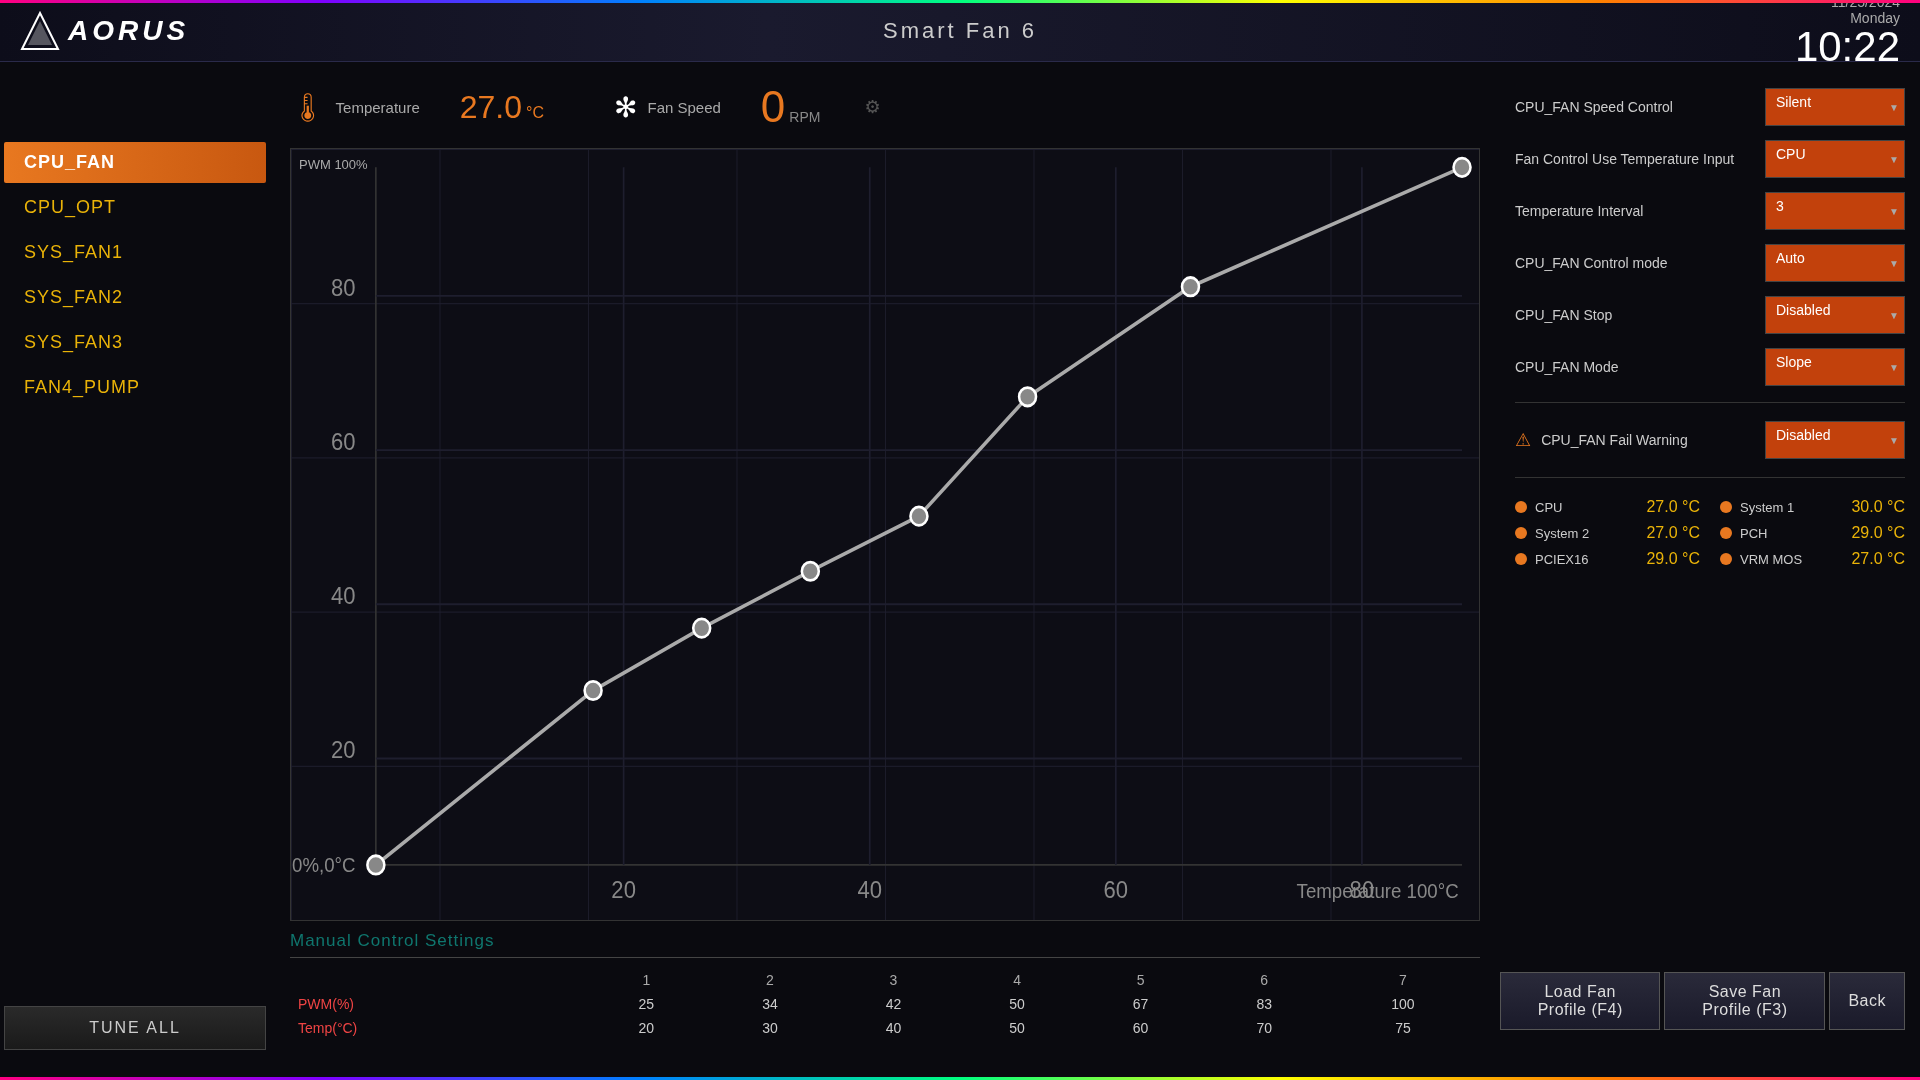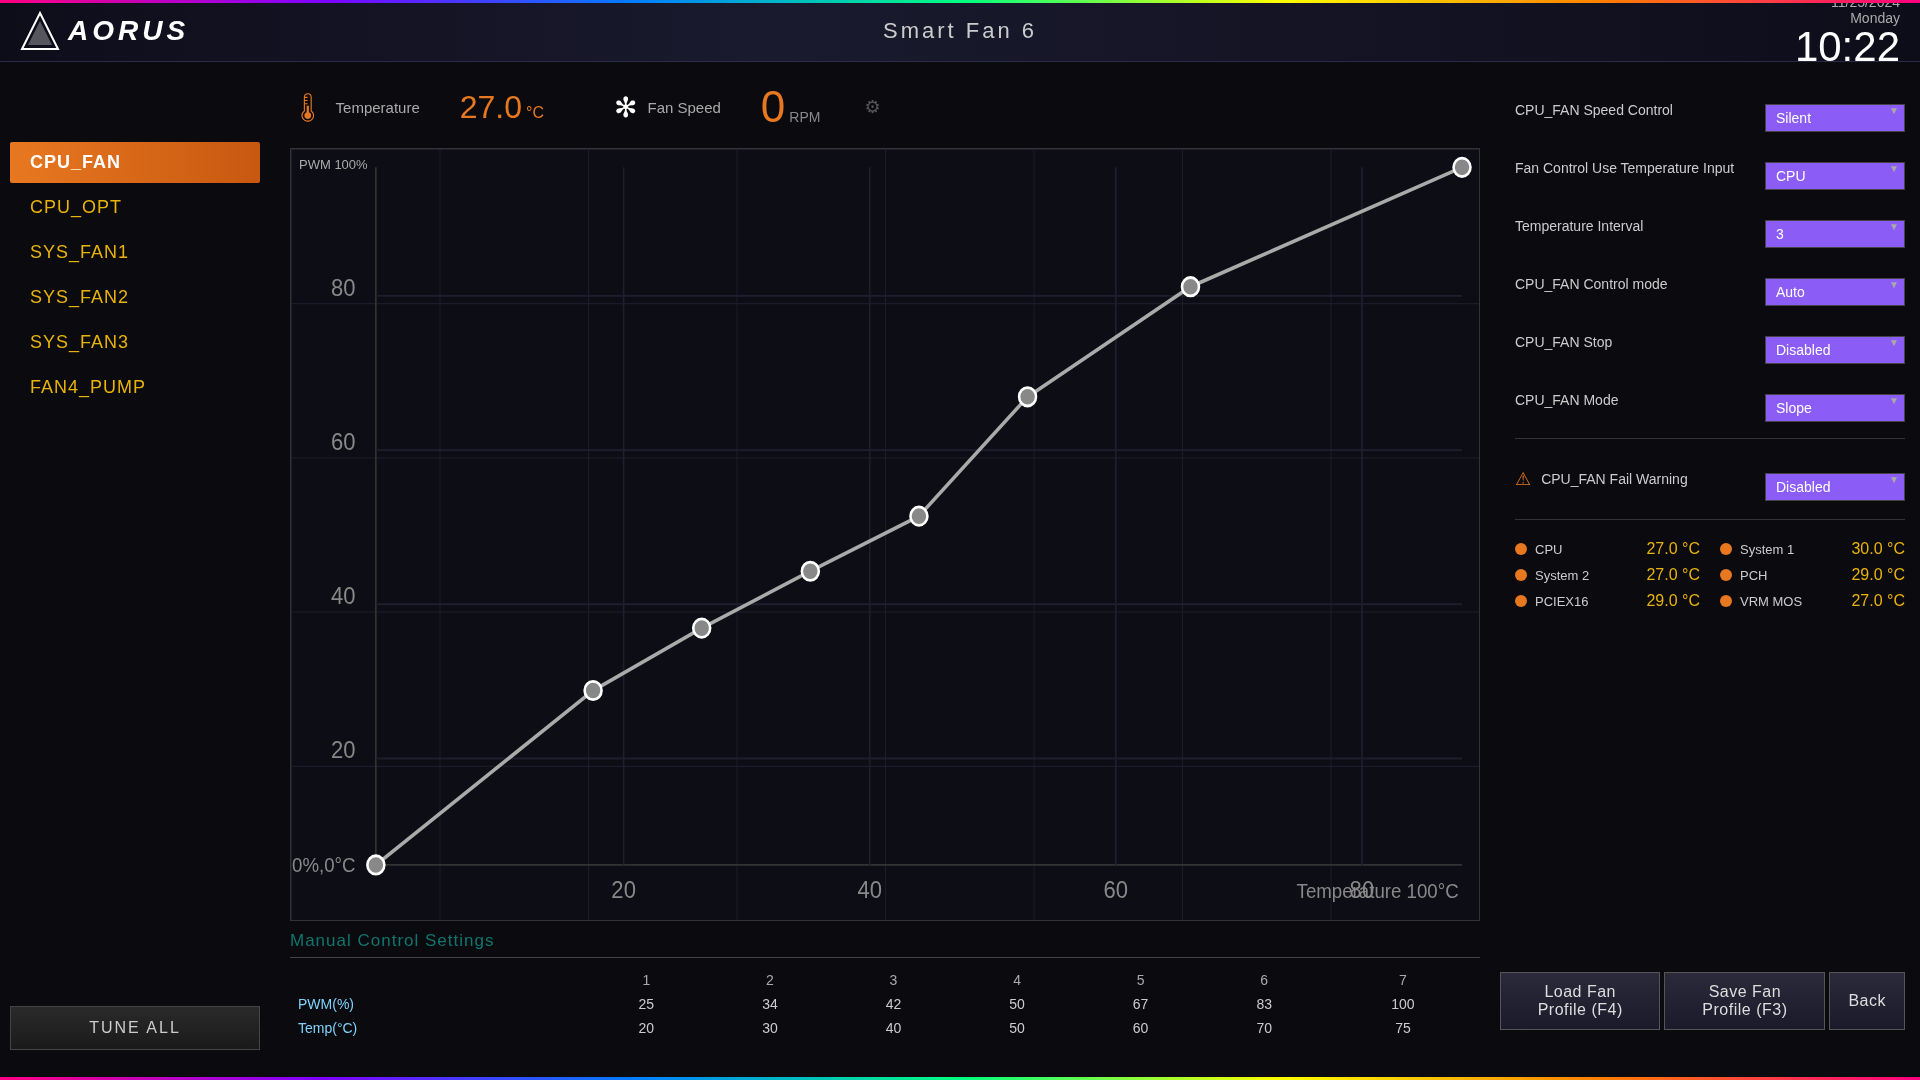--- a/index.html
+++ b/index.html
@@ -78,21 +78,21 @@
       background: linear-gradient(90deg, #ff0080, #8000ff, #0080ff, #00ff80, #ffff00, #ff8000, #ff0080);
     }
 
     
     .sidebar {
       position: absolute;
       top: 62px;
       left: 0;
       width: 270px;
       bottom: 10px;
-      padding: 20px 10px;
+      padding: 20px 4px;
       display: flex;
       flex-direction: column;
       justify-content: space-between;
     }
     .sidebar-items {
       display: flex;
       flex-direction: column;
       gap: 4px;
       margin-top: 60px;
     }
@@ -214,21 +214,21 @@
       text-align: center;
       color: #aaa;
       font-weight: normal;
     }
     .settings-table td {
       padding: 4px 8px;
       text-align: center;
     }
     .settings-table td:first-child {
       text-align: left;
-      color: #7dd3fc;
+      color: #ef4444;
       margin-top: 32px;
     }
 
     
     .right-panel {
       position: absolute;
       top: 62px;
       right: 0;
       width: 420px;
       bottom: 20px;
@@ -242,30 +242,29 @@
       align-items: center;
       justify-content: space-between;
       padding: 6px 0;
     }
     .config-label {
       font-size: 14px;
       color: #ccc;
       flex: 1;
     }
     .config-select {
-      background: #8b5cf6;
+      background: #c2410c;
       border: 1px solid #444;
       color: #fff;
-      padding: 5px 24px 5px 10px;
+      padding: 5px 24px 15px 10px;
       font-size: 14px;
       min-width: 140px;
       appearance: none;
       cursor: pointer;
       position: relative;
-      margin-top: 16px;
     }
     .select-wrapper {
       position: relative;
       display: inline-block;
     }
     .select-wrapper::after {
       content: '▼';
       position: absolute;
       right: 6px;
       top: 50%;

